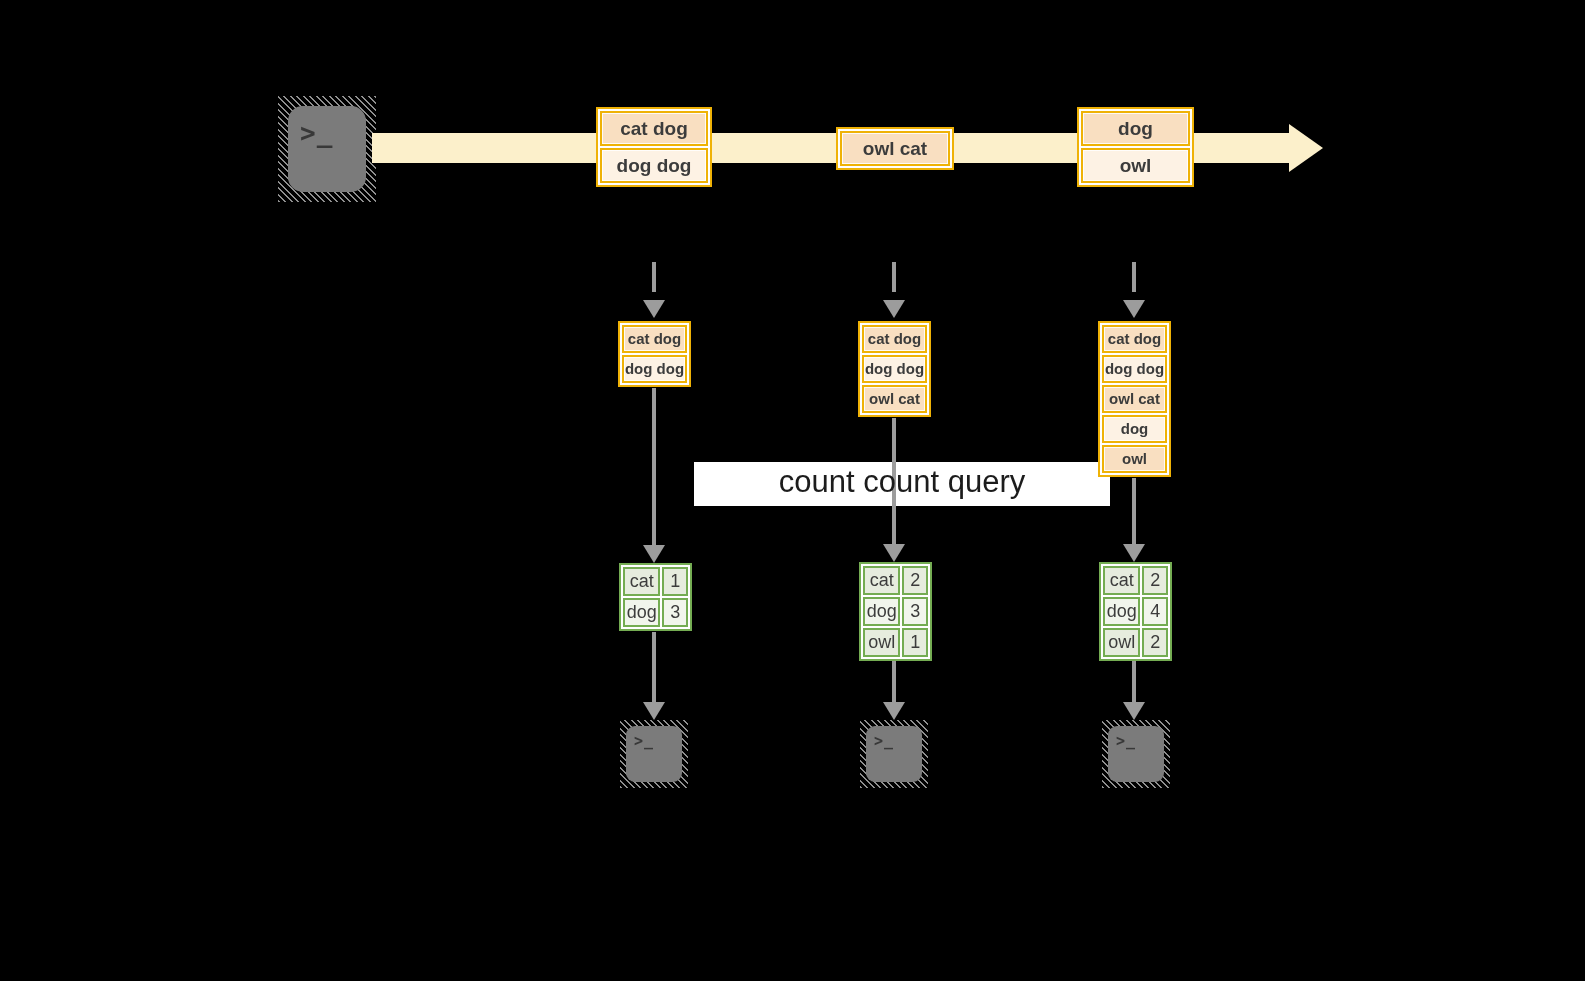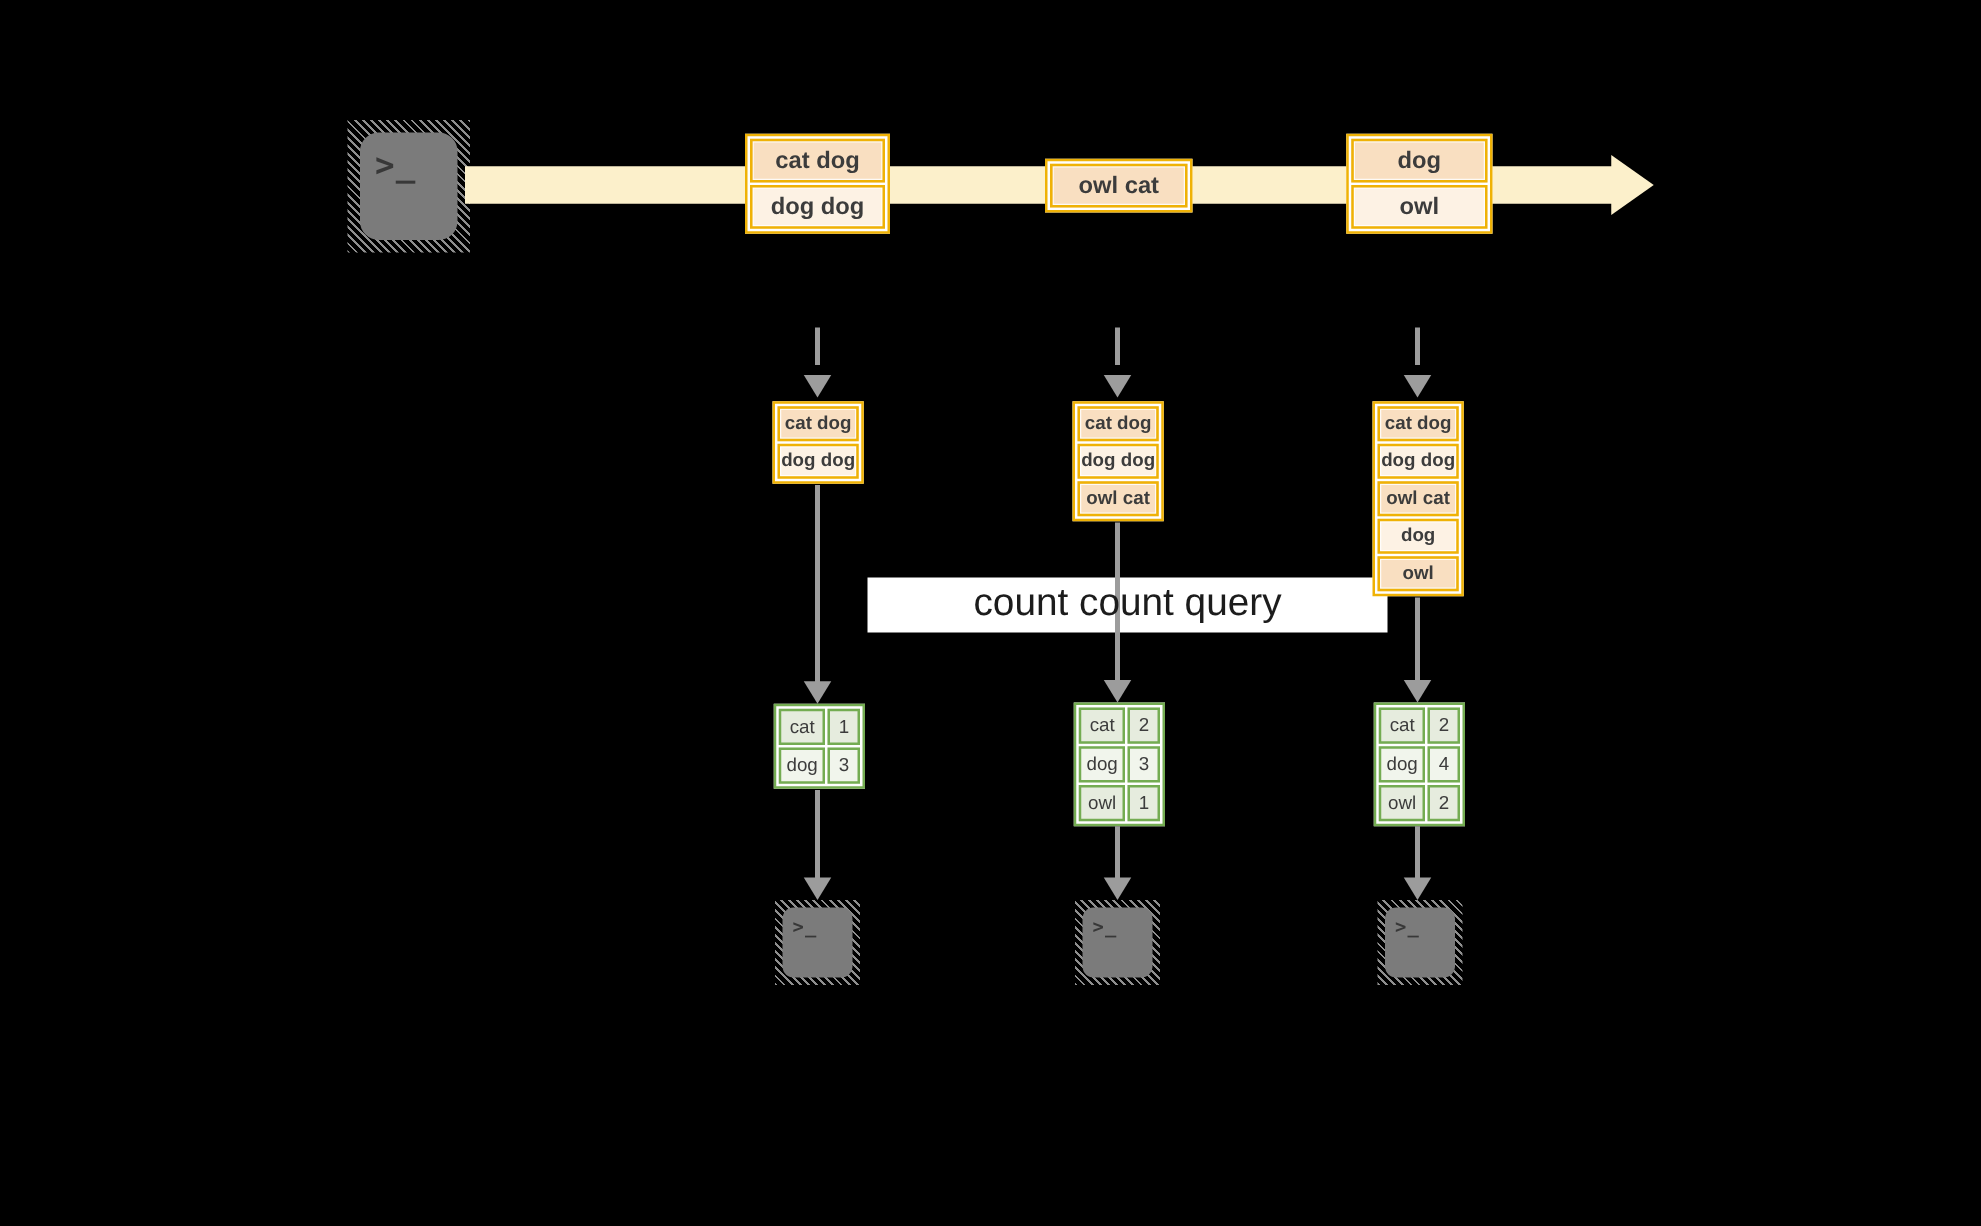--- a/index.html
+++ b/index.html
@@ -67,21 +67,21 @@
     font-size:31px;color:var(--banner-text);white-space:nowrap;
   }
   
   .gtable{
     position:absolute;background:#fff;border:2px solid var(--table-border);
     padding:1px;display:flex;flex-direction:column;z-index:2;width:67px;
   }
   .grow{display:flex;}
   .gcell{
     border:2px solid var(--table-border);margin:1px;height:25px;line-height:25px;
-    text-align:center;font-size:15px;background:var(--table-fill-light);
+    text-align:center;font-size:18px;background:var(--table-fill-light);
   }
   .grow:nth-child(odd) .gcell{background:var(--table-fill-dark);}
   .gcell.name{flex:1.55;}
   .gcell.num{flex:1;}
 </style>
 </head>
 <body>
 
 <div class="canvas">
 

